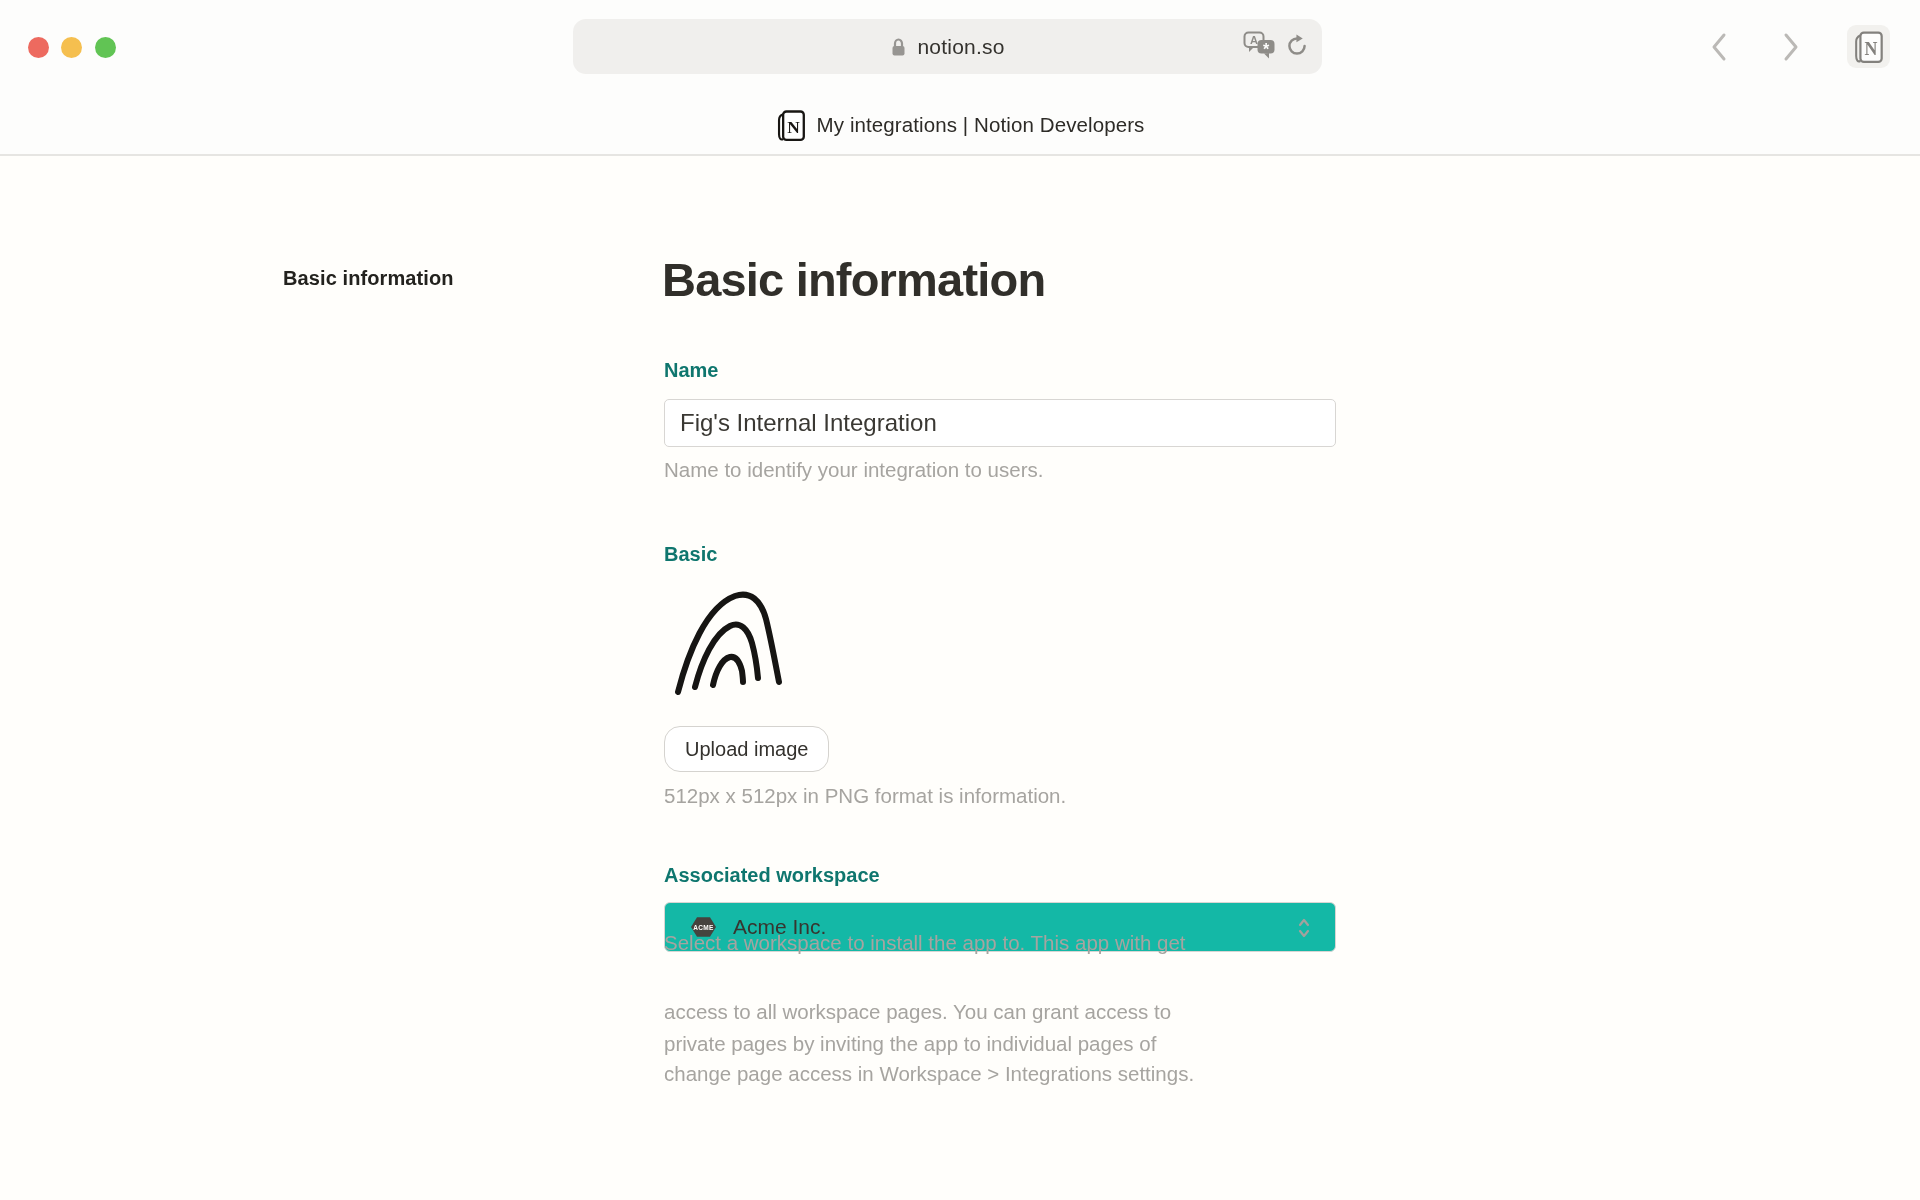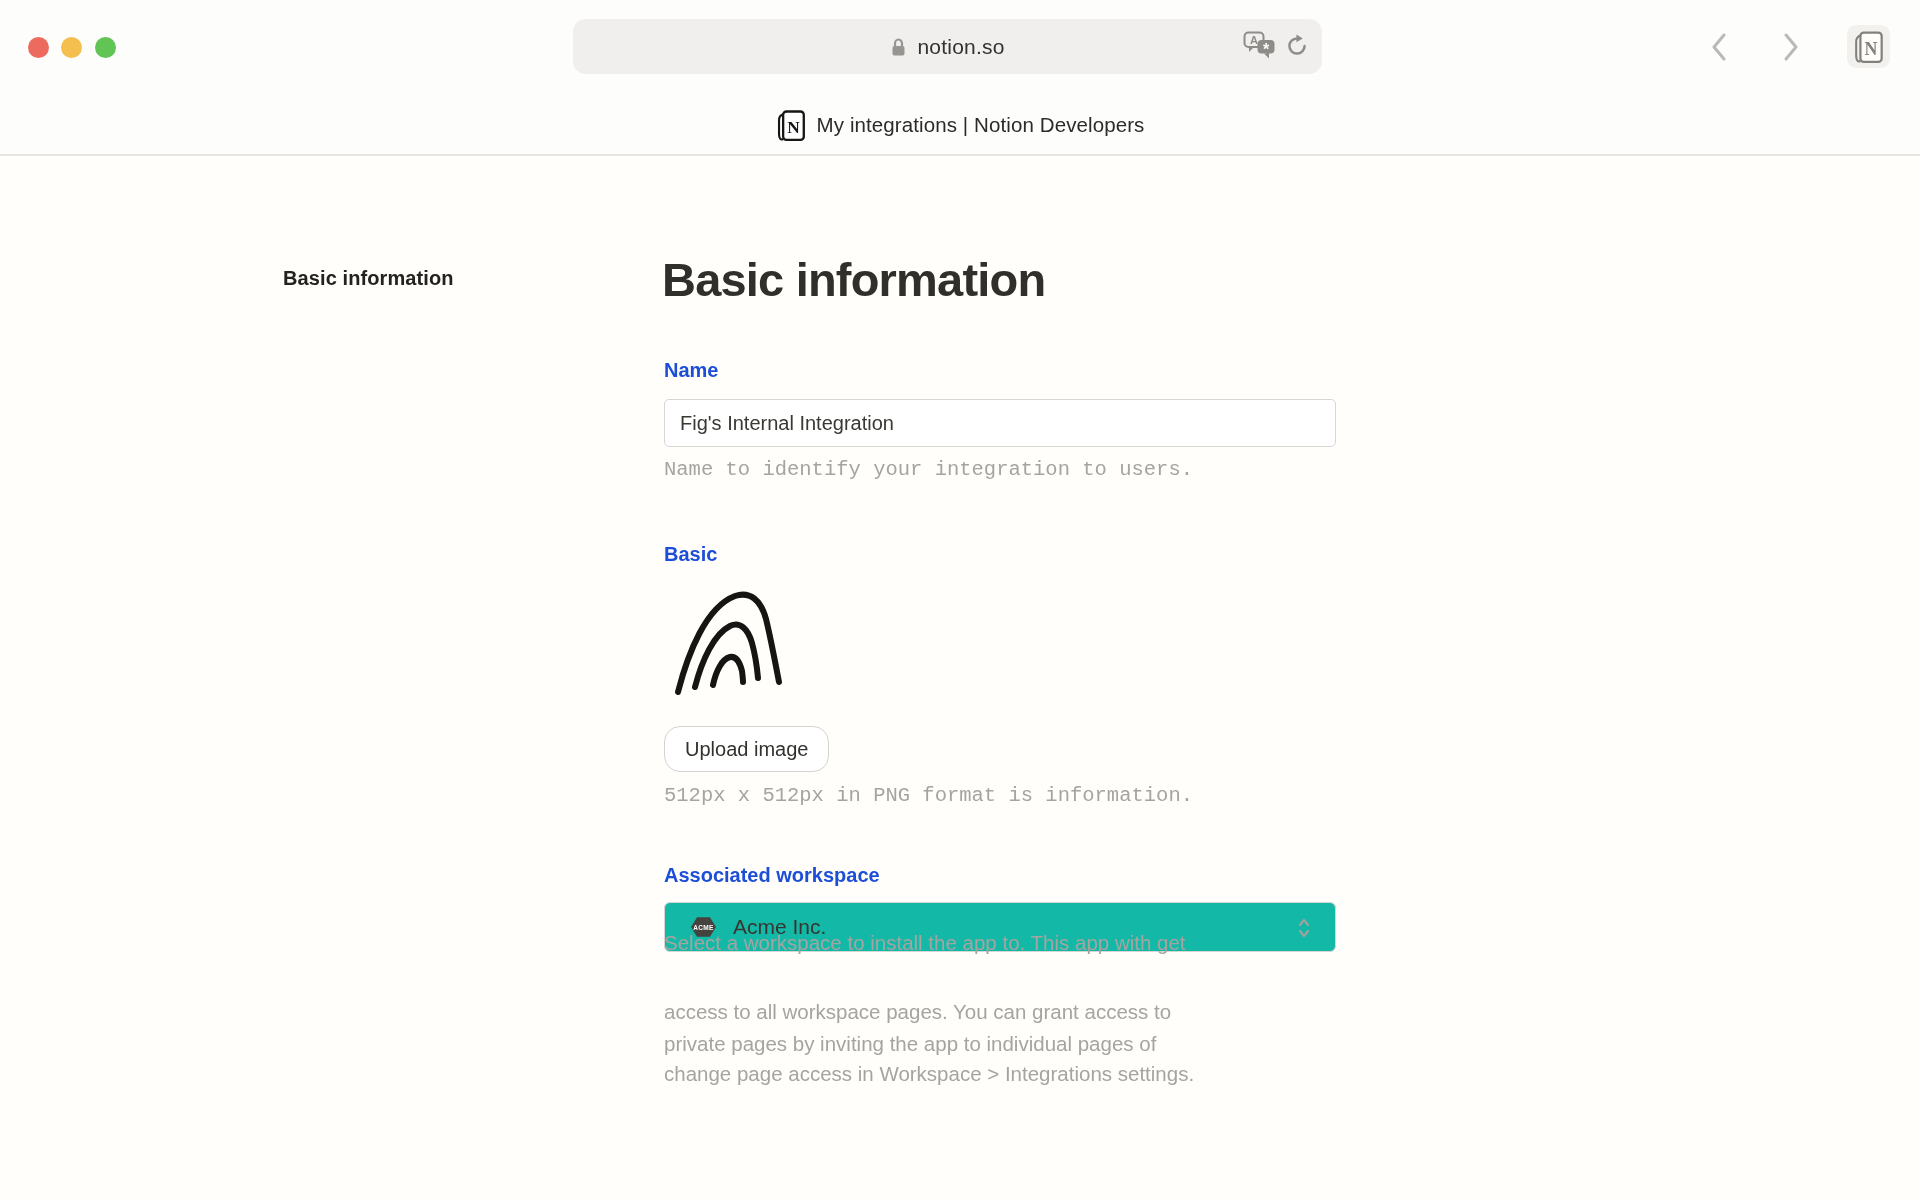--- a/index.html
+++ b/index.html
@@ -57,34 +57,34 @@
     position: absolute; left: 283px; top: 267px;
     font-size: 20px; font-weight: 700; color: #23221e; letter-spacing: 0.1px;
     cursor: pointer;
   }
 
   .page-heading {
     position: absolute; left: 662px; top: 252px;
     font-size: 47px; font-weight: 700; letter-spacing: -0.8px; color: #312f2a;
   }
 
-  .field-label { position: absolute; left: 664px; font-size: 20px; font-weight: 700; color: #1d4ed8; }
+  .field-label { position: absolute; left: 664px; font-size: 20px; font-weight: 700; color: #0f766e; }
   .lbl-name { top: 359px; }
   .lbl-logo { top: 543px; }
   .lbl-workspace { top: 864px; }
 
-  .helper { position: absolute; left: 664px; font-size: 20.5px; color: #a6a4a0; white-space: nowrap; font-family: Liberation Mono, monospace; }
+  .helper { position: absolute; left: 664px; font-size: 20.5px; color: #a6a4a0; white-space: nowrap; }
   .help-name { top: 458px; }
   .help-logo { top: 784px; }
 
   .name-input {
     position: absolute; left: 664px; top: 399px; width: 672px; height: 48px;
     border: 1.5px solid #d8d6d3; border-radius: 5px; background: #ffffff;
     font-family: "Liberation Sans", sans-serif;
-    font-size: 20px; color: #3a3833; padding: 0 15px; outline: none;
+    font-size: 24px; color: #3a3833; padding: 0 15px; outline: none;
   }
 
   .logo-doodle { position: absolute; left: 672px; top: 591px; }
 
   .upload-btn {
     position: absolute; left: 664px; top: 726px; height: 46px;
     background: #ffffff; border: 1.5px solid #d5d3cf; border-radius: 16px;
     font-family: "Liberation Sans", sans-serif;
     font-size: 20px; color: #34322e; padding: 0 20px; cursor: pointer;
   }

